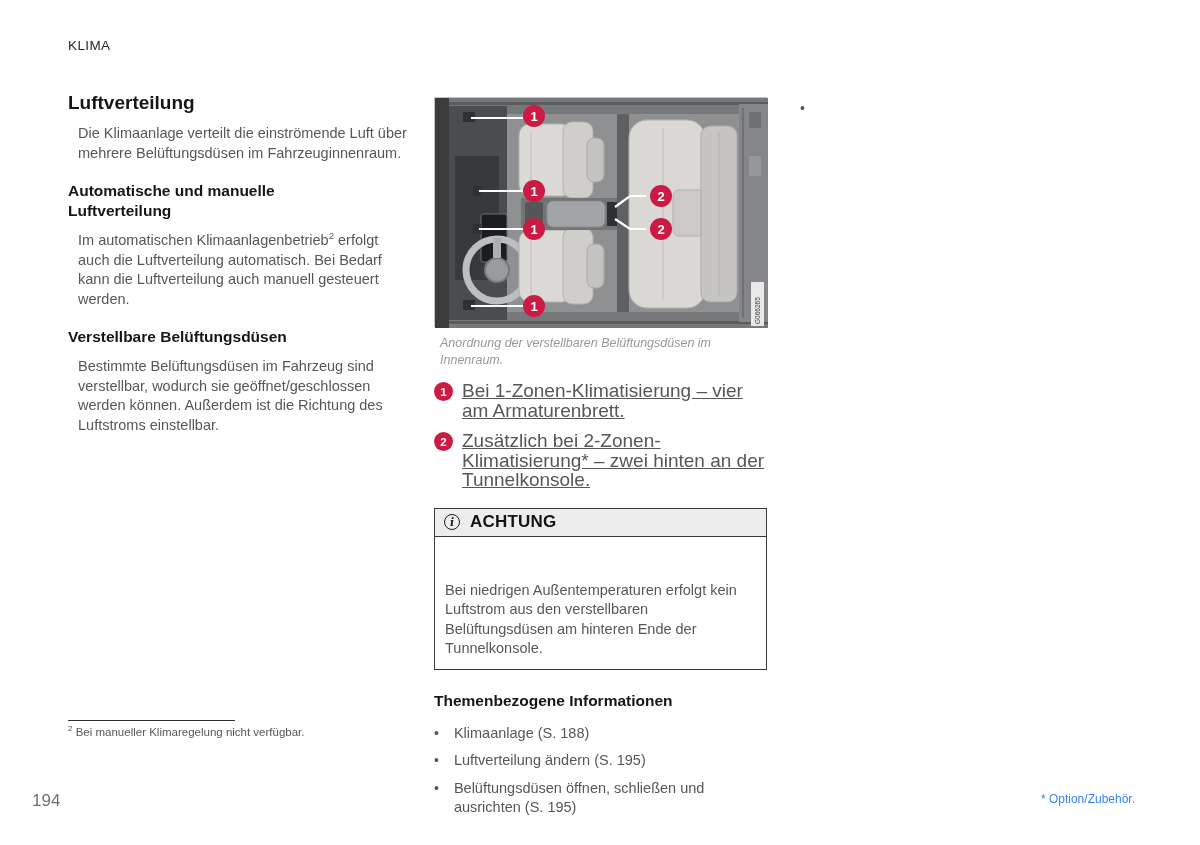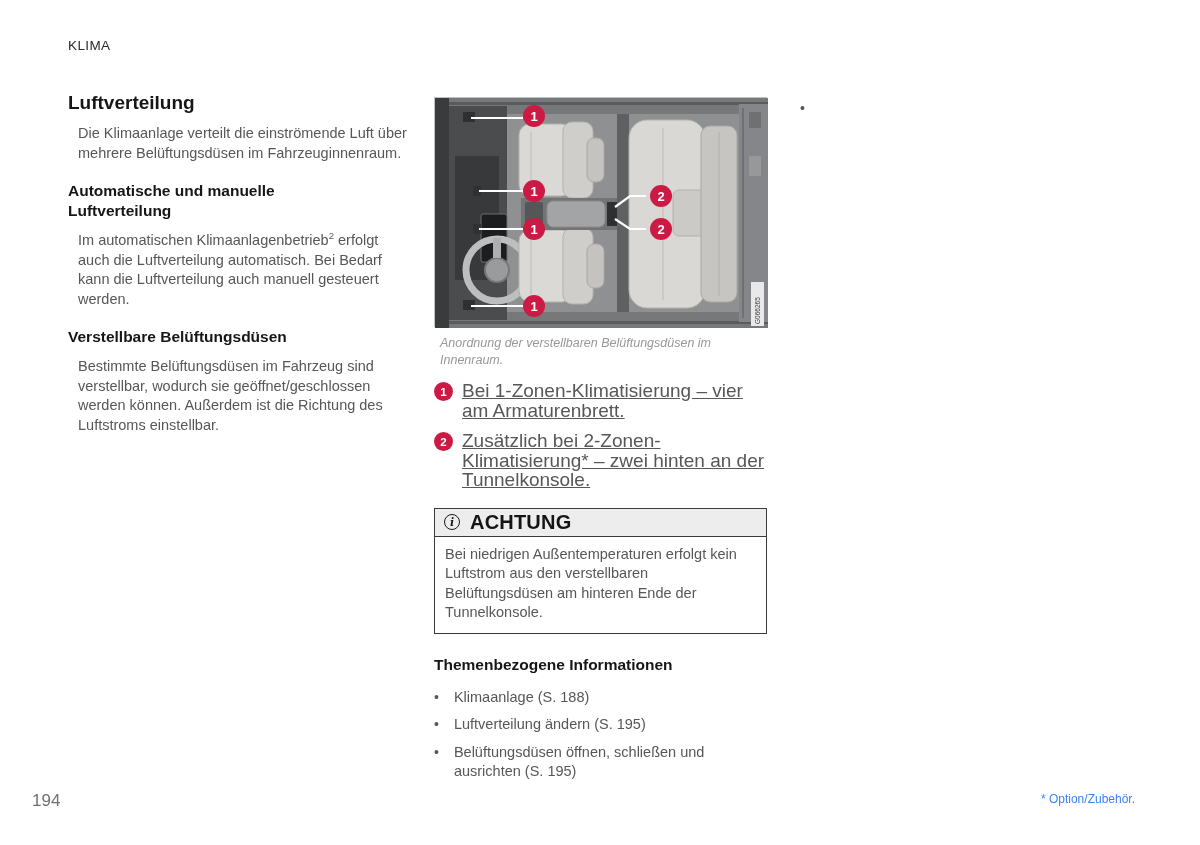--- a/index.html
+++ b/index.html
@@ -43,22 +43,22 @@
   }
   .callout-text{font-size:19px;line-height:19.5px;color:var(--body-text);max-width:305px;text-decoration:underline;}
   .warnbox{border:1px solid #3a3a3a;margin-top:18px;}
   .warnhead{display:flex;align-items:center;gap:10px;background:var(--warning-header-bg);
     border-bottom:1px solid #3a3a3a;padding:4px 9px;height:28px;}
   .info-icon{
     flex:none;width:16px;height:16px;border:1.6px solid #1a1a1a;border-radius:50%;
     display:flex;align-items:center;justify-content:center;
     font-family:"DejaVu Serif",serif;font-style:italic;font-weight:bold;font-size:11px;color:#1a1a1a;
   }
-  .warntitle{font-size:20px;font-weight:bold;color:#141414;letter-spacing:.2px;}
-  .warnbody{padding:8px 10px 10px;font-size:14.5px;line-height:19.5px;color:var(--body-text);}
+  .warntitle{font-size:17px;font-weight:bold;color:#141414;letter-spacing:.2px;}
+  .warnbody{padding:8px 10px 10px;font-size:14.5px;line-height:19.5px;color:var(--body-text);margin-top:36px;}
   .h3{font-size:15.5px;font-weight:bold;color:var(--heading-text);margin:22px 0 14px;}
   .brow{display:flex;gap:15px;margin-top:8px;}
   .dot{flex:none;font-size:14px;line-height:19.5px;color:var(--body-text);}
   .btext{font-size:14.5px;line-height:19.5px;color:var(--body-text);}
 
   
   .col-right{position:absolute;left:800px;top:99px;width:340px;}
   .col-right .btext{max-width:300px;}
 
   
@@ -207,17 +207,21 @@
       </div>
     </div>
   </div>
 
   <div class="col-right">
     <div class="brow" style="margin-top:0;">
       <span class="dot">•</span>
     </div>
   </div>
 
+  <div class="footnote">
+    <div class="fn-rule"></div>
+    <div class="fn-text"><sup class="s">2</sup> <span>Bei manueller Klimaregelung nicht verfügbar.</span></div>
+  </div>
 
   <div class="pageno">194</div>
   <div class="optnote">* Option/Zubehör.</div>
 
 </div>
 
 </body></html>

